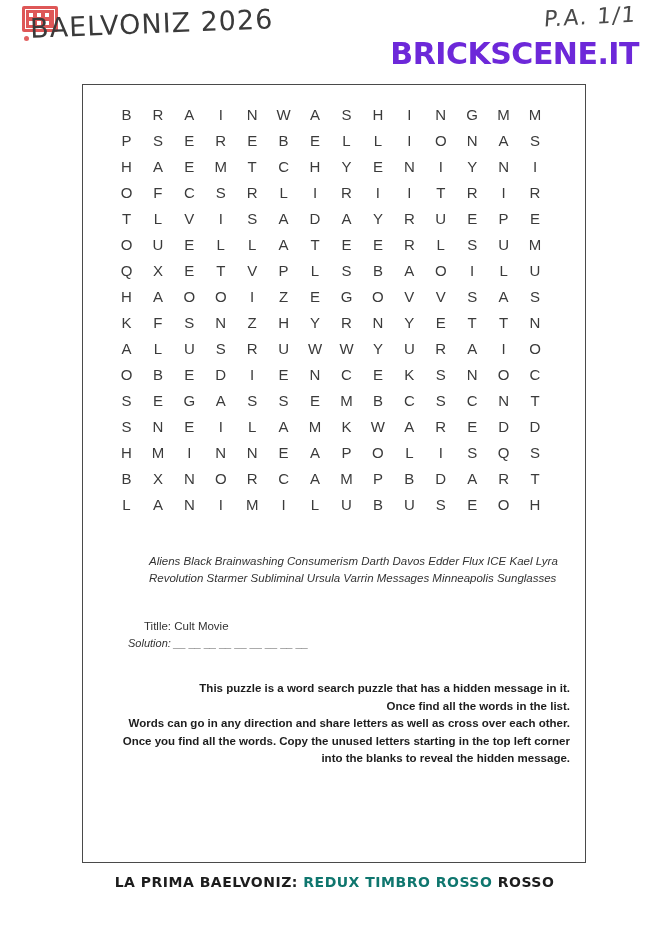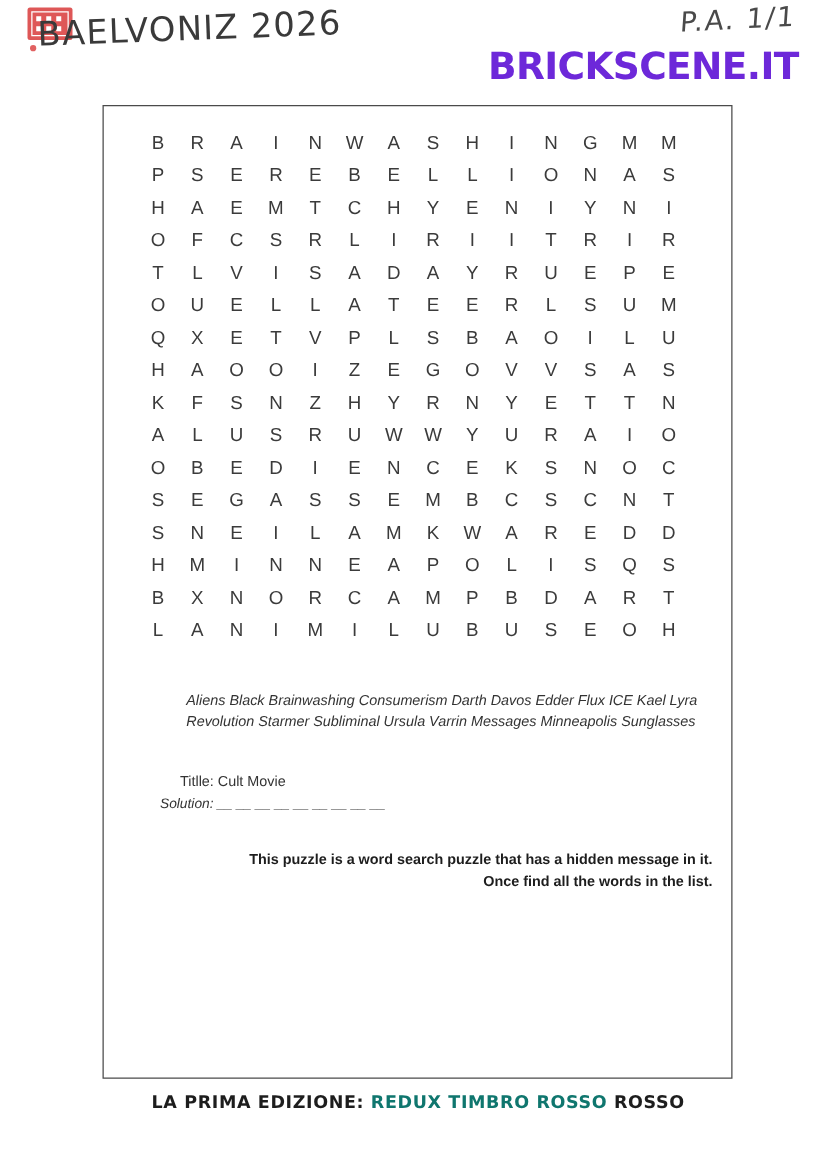--- a/index.html
+++ b/index.html
@@ -435,20 +435,22 @@
     <div>Aliens Black Brainwashing Consumerism Darth Davos Edder Flux ICE Kael Lyra</div>
     <div>Revolution Starmer Subliminal Ursula Varrin Messages Minneapolis Sunglasses</div>
   </div>
 
   <div class="titleline">Titlle: Cult Movie</div>
   <div class="solutionline">Solution: __ __ __ __ __ __ __ __ __</div>
 
   <div class="instructions">
     <p>This puzzle is a word search puzzle that has a hidden message in it.</p>
     <p>Once find all the words in the list.</p>
+    <p>Words can go in any direction and share letters as well as cross over each other.</p>
+    <p>Once you find all the words. Copy the unused letters starting in the top left corner into the blanks to reveal the hidden message.</p>
   </div>
 </div>
 
 <div class="footer">
-  <span>LA PRIMA EDIZIONE:</span>
+  <span>LA PRIMA BAELVONIZ:</span>
   <span class="red">REDUX TIMBRO ROSSO</span>
   <span>ROSSO</span>
 </div>
 
 </body></html>

